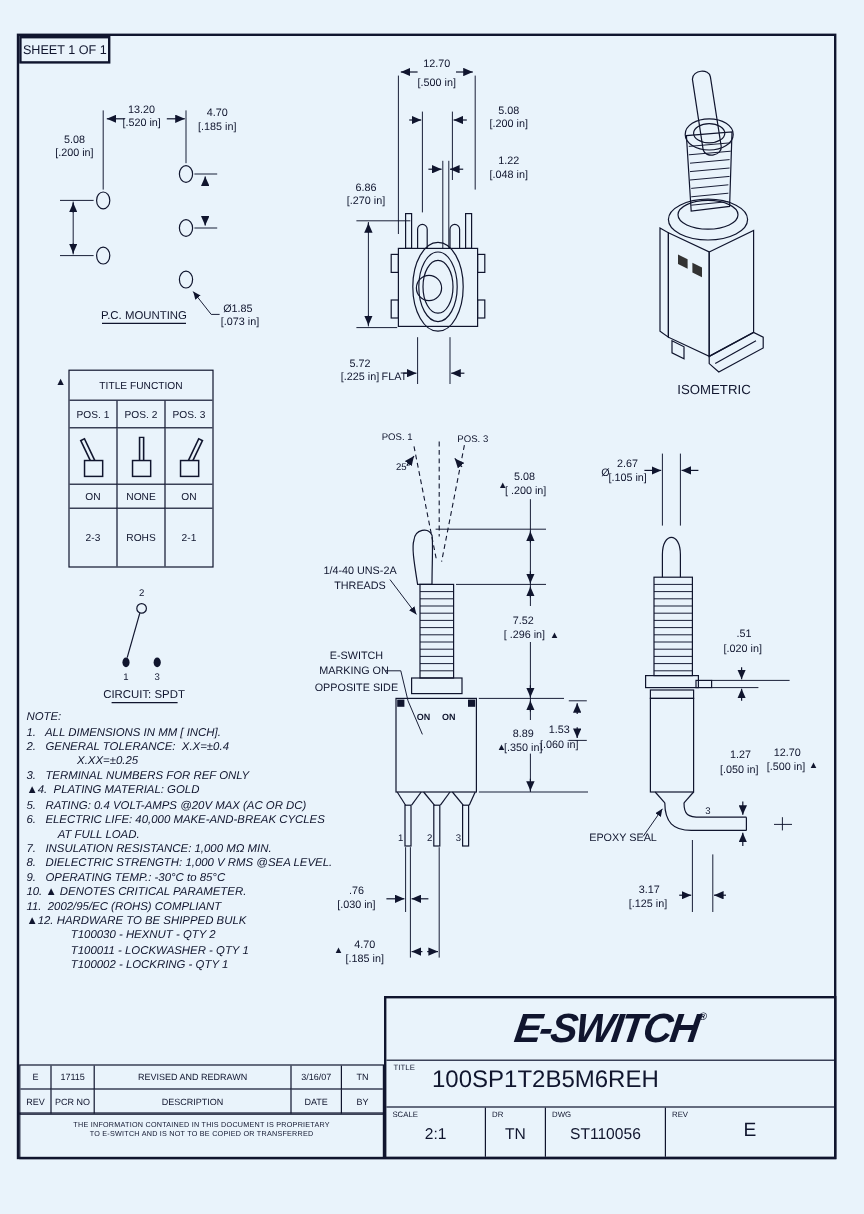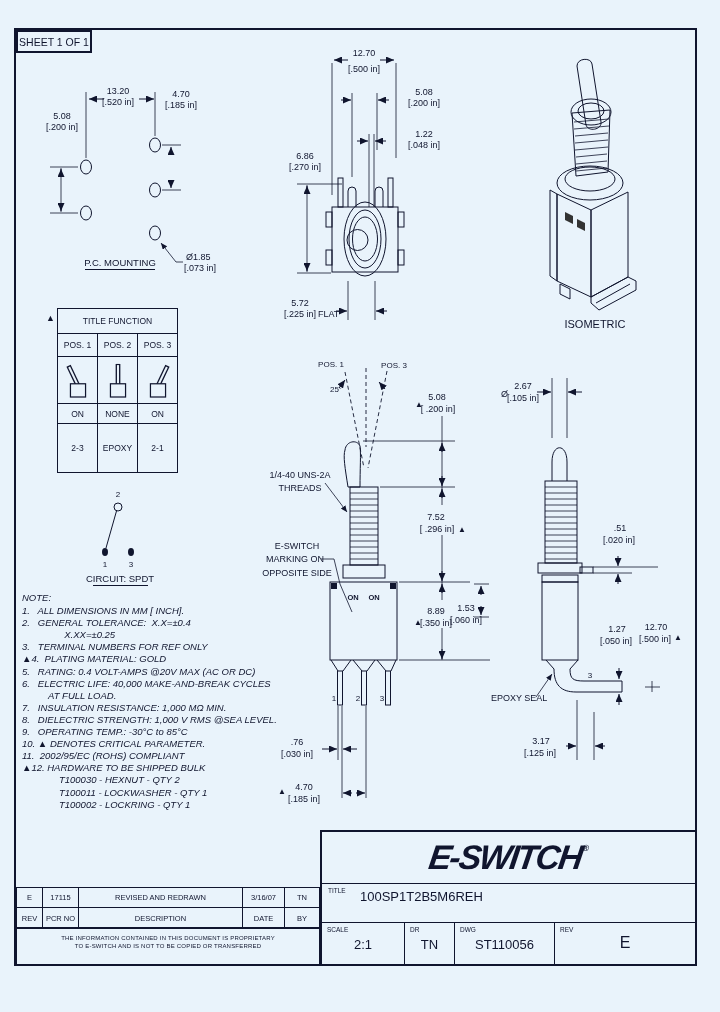--- a/index.html
+++ b/index.html
@@ -45,21 +45,21 @@
             font-size:6px;line-height:8px;text-align:center;padding-top:6px;letter-spacing:.2px;}
   
   .title-block{position:absolute;left:320px;top:830px;width:377px;height:136px;border:2px solid #10152e;
                display:flex;flex-direction:column;}
   .tb-logo{height:52px;border-bottom:1.5px solid #10152e;display:flex;align-items:center;justify-content:center;}
   .tb-logo .logo-text{font-size:34px;font-weight:bold;font-style:italic;letter-spacing:-2px;
                       transform:skewX(-8deg);}
   .tb-logo sup{font-size:9px;font-style:normal;vertical-align:18px;letter-spacing:0;}
   .tb-title{height:39px;border-bottom:1.5px solid #10152e;position:relative;}
   .tb-title .lbl{position:absolute;left:6px;top:3px;font-size:6.5px;}
-  .tb-title .val{position:absolute;left:38px;top:5px;font-size:13px;}
+  .tb-title .val{position:absolute;left:38px;top:5px;font-size:20px;}
   .tb-bottom{flex:1;display:flex;}
   .tb-cell{position:relative;border-right:1.5px solid #10152e;text-decoration:underline;}
   .tb-cell.last{border-right:none;}
   .tb-cell .lbl{position:absolute;left:5px;top:3px;font-size:6.5px;}
   .tb-cell .val{position:absolute;left:0;right:0;top:14px;text-align:center;font-size:13px;}
   .tb-cell .val.big{font-size:16px;top:11px;}
   .w-scale{width:83px;}.w-date{width:98px;}.w-dr{width:50px;}.w-dwg{width:100px;}
 </style>
 </head>
 <body>
@@ -374,21 +374,21 @@
       <svg width="34" height="42" viewBox="0 0 36 44">
         <line x1="18" y1="28" x2="28" y2="7" stroke="#10152e" stroke-width="5"></line>
         <line x1="18" y1="28" x2="27.4" y2="8.2" stroke="#e9f3fb" stroke-width="2.2"></line>
         <rect x="10" y="26" width="16" height="14" fill="#e9f3fb" stroke="#10152e" stroke-width="1.3"></rect>
       </svg>
     </div>
     <div class="cell">ON</div>
     <div class="cell">NONE</div>
     <div class="cell last">ON</div>
     <div class="cell bot">2-3</div>
-    <div class="cell bot">EPOXY</div>
+    <div class="cell bot">ROHS</div>
     <div class="cell last bot">2-1</div>
   </div>
 
   <div class="notes">
     <div class="nheading">NOTE:</div>
     <div><div>1.   ALL DIMENSIONS IN MM [ INCH].</div><div>2.   GENERAL TOLERANCE:  X.X=±0.4</div><div>                X.XX=±0.25</div><div>3.   TERMINAL NUMBERS FOR REF ONLY</div><div>▲4.  PLATING MATERIAL: GOLD</div><div>5.   RATING: 0.4 VOLT-AMPS @20V MAX (AC OR DC)</div><div>6.   ELECTRIC LIFE: 40,000 MAKE-AND-BREAK CYCLES</div><div>          AT FULL LOAD.</div><div>7.   INSULATION RESISTANCE: 1,000 MΩ MIN.</div><div>8.   DIELECTRIC STRENGTH: 1,000 V RMS @SEA LEVEL.</div><div>9.   OPERATING TEMP.: -30°C to 85°C</div><div>10. ▲ DENOTES CRITICAL PARAMETER.</div><div>11.  2002/95/EC (ROHS) COMPLIANT</div><div>▲12. HARDWARE TO BE SHIPPED BULK</div><div>              T100030 - HEXNUT - QTY 2</div><div>              T100011 - LOCKWASHER - QTY 1</div><div>              T100002 - LOCKRING - QTY 1</div></div>
   </div>
 
   <div class="rev-table">
     <div class="cell">E</div>

